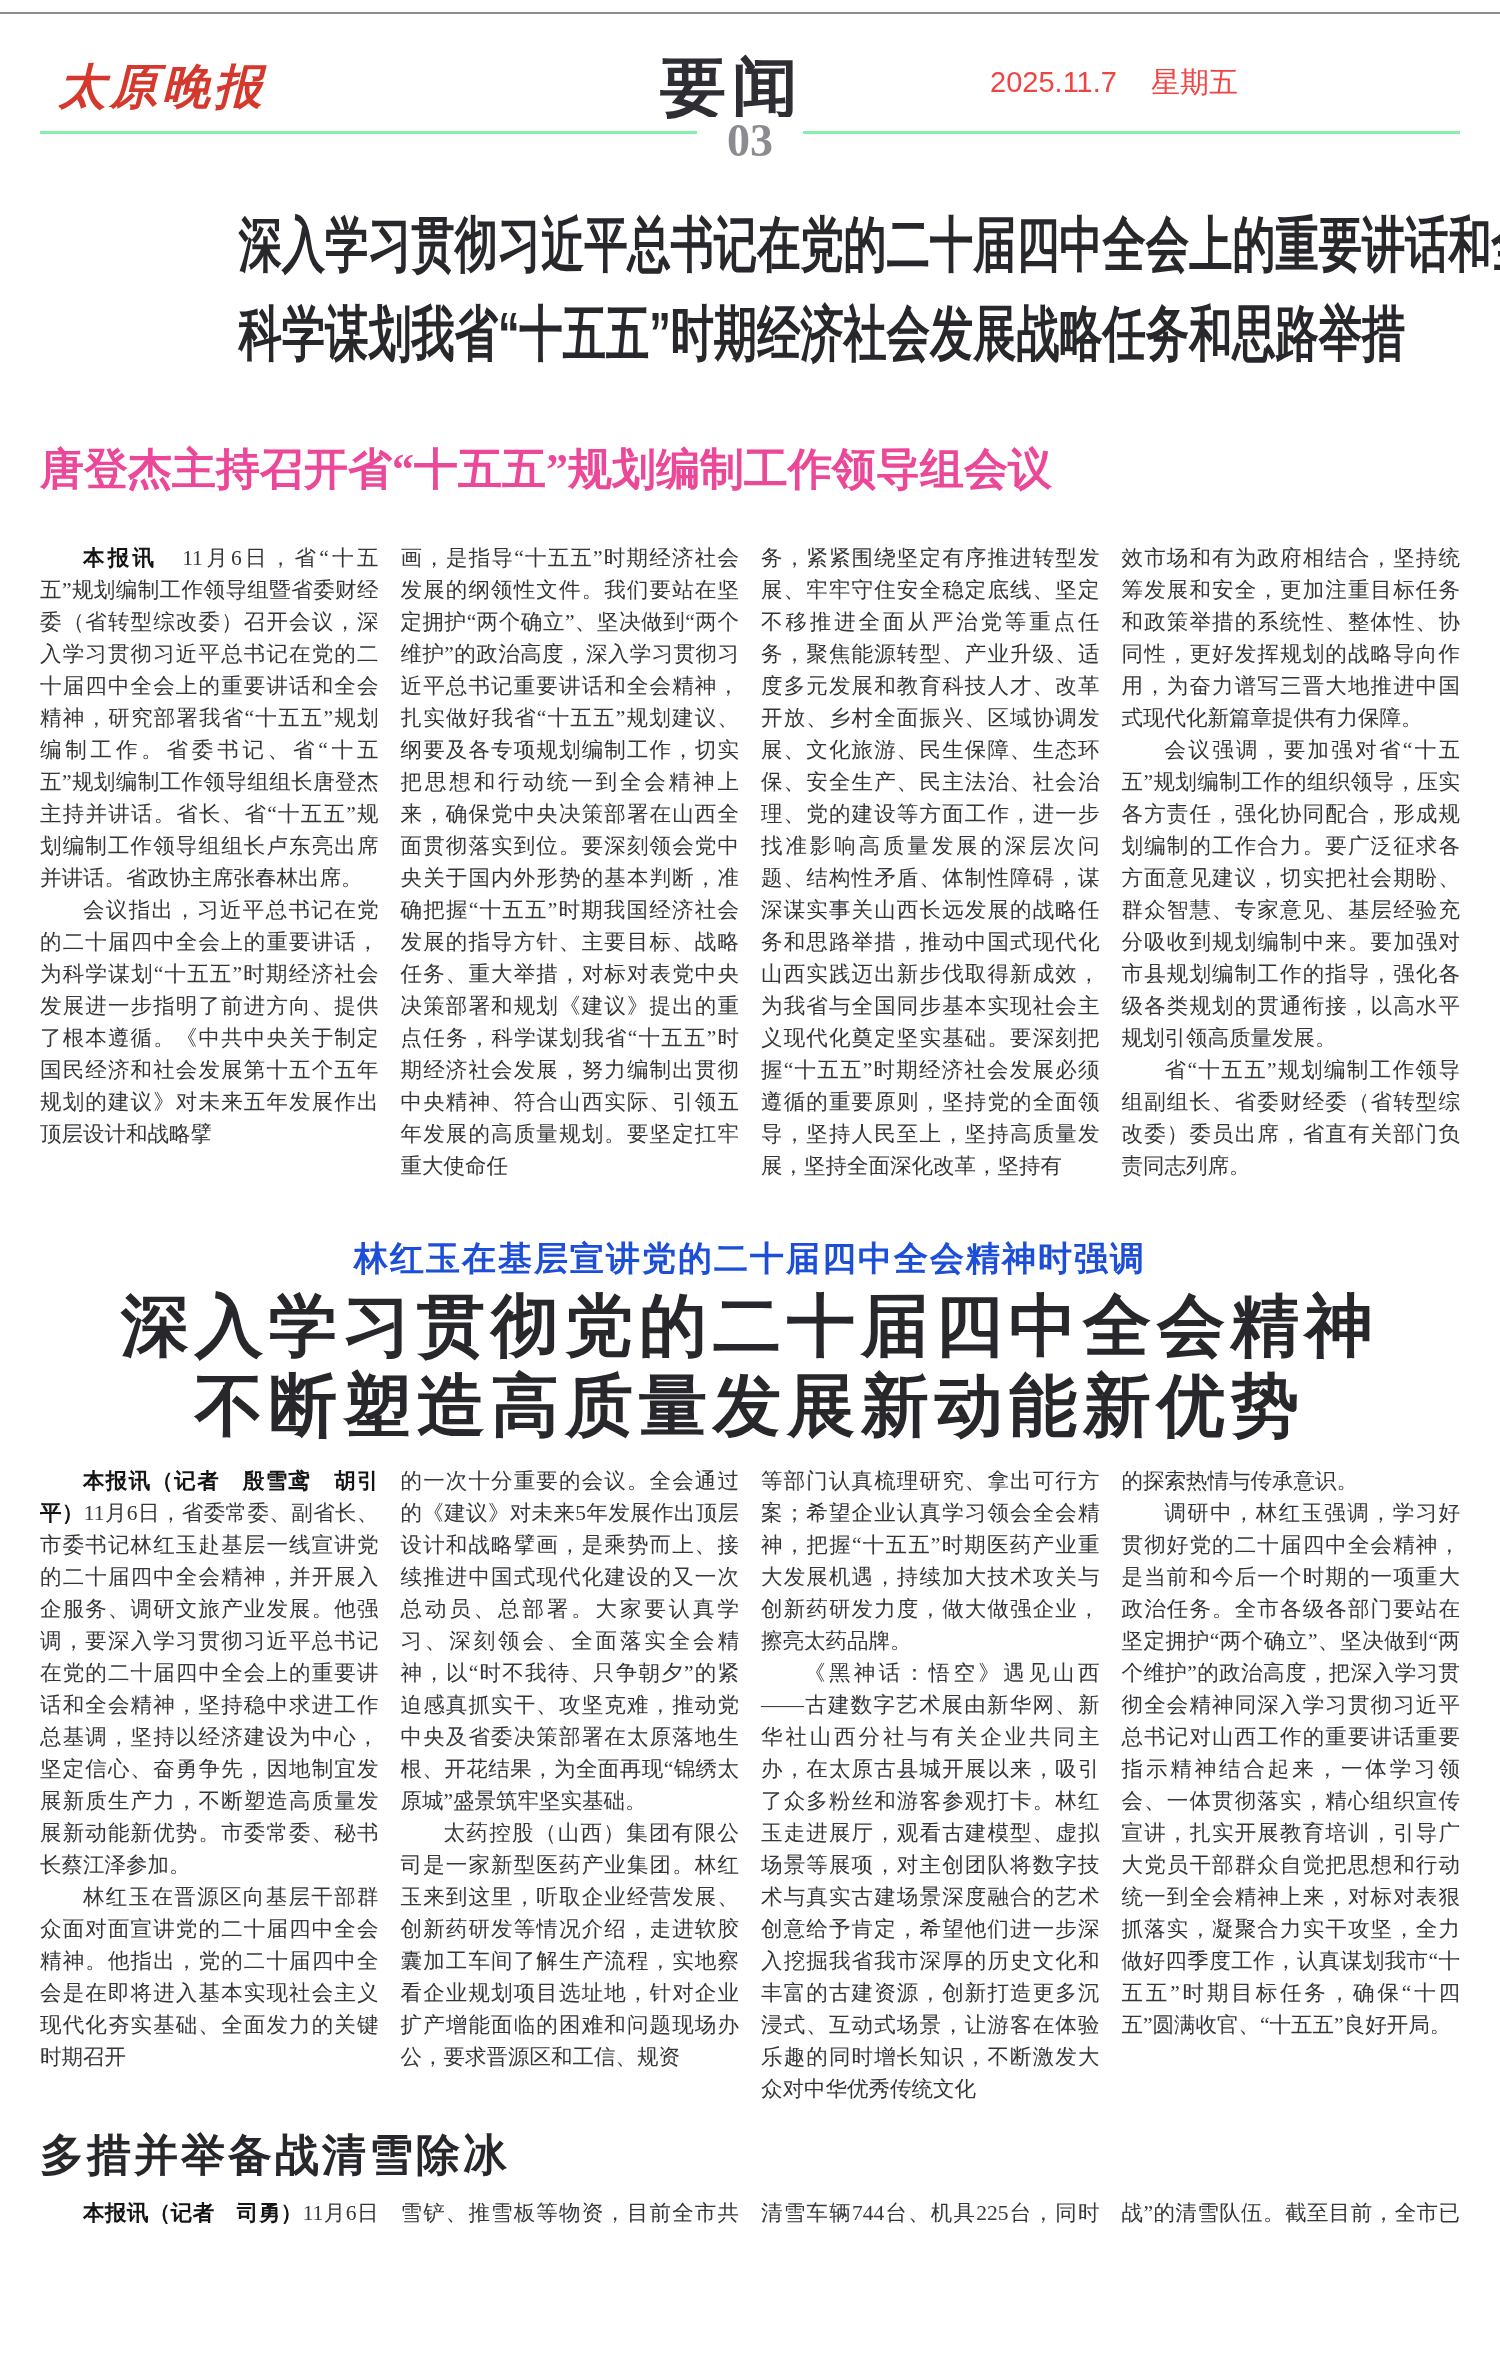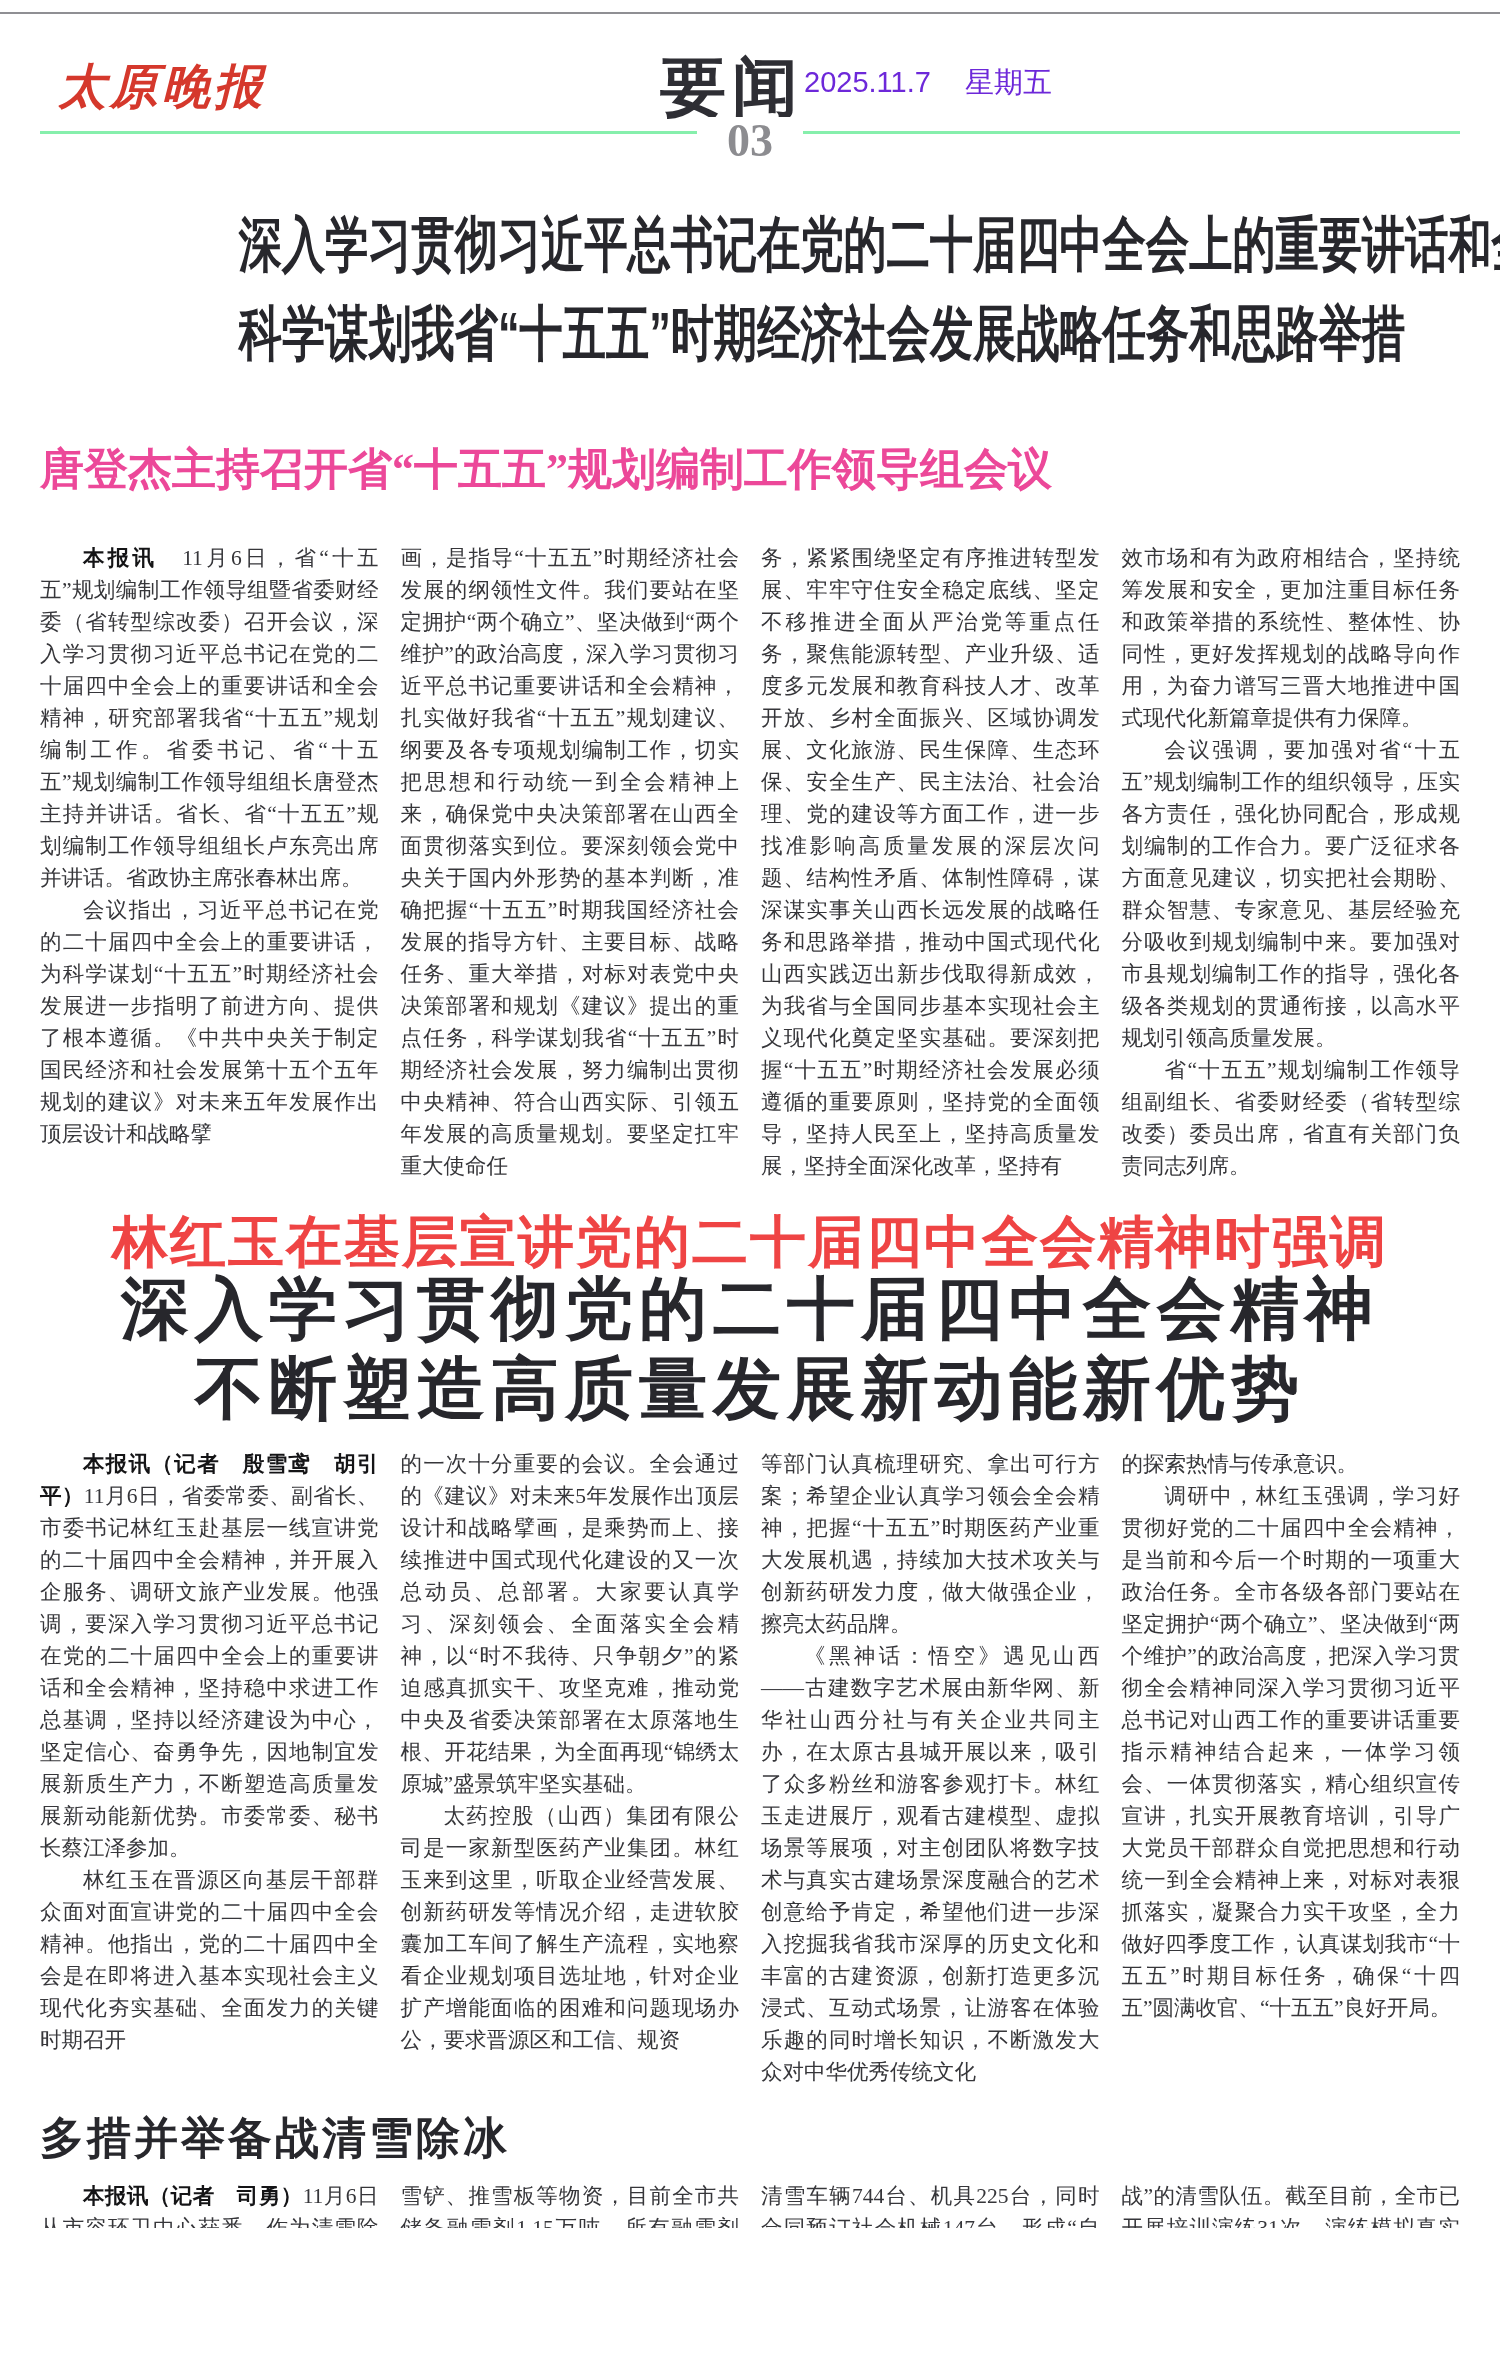--- a/index.html
+++ b/index.html
@@ -4,30 +4,30 @@
 <style>
   html,body{margin:0;padding:0;background:#ffffff;}
   body{font-family:"Liberation Serif","DejaVu Serif",serif;color:#36363a;}
   .page{width:1500px;height:2228px;box-sizing:border-box;padding:0 40px;overflow:hidden;position:relative;background:#fff;}
   .top-rule{height:2px;background:#8f8f93;margin:12px -40px 0 -40px;}
   
   .masthead{display:flex;align-items:flex-end;height:103px;}
   .mast-left{flex:1;display:flex;align-items:flex-end;}
   .logo{font-size:48px;font-weight:bold;color:#d5382c;padding-left:18px;line-height:1;letter-spacing:4px;margin-bottom:6px;font-style:italic;}
   .section{font-size:66px;line-height:1;font-weight:bold;color:#2e2e34;letter-spacing:6px;margin-bottom:-4px;}
-  .mast-right{flex:1;text-align:left;padding-right:36px;font-size:29px;color:#6d28d9;margin-bottom:14px;font-family:"Liberation Sans","DejaVu Sans",sans-serif;}
+  .mast-right{flex:1;text-align:center;padding-right:36px;font-size:29px;color:#ef4444;margin-bottom:14px;font-family:"Liberation Sans","DejaVu Sans",sans-serif;}
   .mast-right .weekday{margin-left:34px;}
   .head-rule{position:relative;height:3px;background:#86efac;margin-top:14px;}
   .pagenum{position:absolute;left:50%;top:-14px;transform:translateX(-50%);background:#fff;padding:0 30px;font-size:46px;line-height:48px;color:#8c8c90;font-weight:bold;}
   
   .a1-headline{margin-top:66px;font-family:"Liberation Sans","DejaVu Sans",sans-serif;font-weight:900;color:#27272c;text-align:center;}
   .a1-line{font-size:60px;line-height:89px;white-space:nowrap;transform:scaleX(0.72);transform-origin:50% 50%;}
   .a1-subhead{margin-top:66px;text-align:left;font-size:44px;font-weight:bold;color:#ec4899;line-height:52px;}
   
-  .kicker{margin-top:34px;text-align:center;font-size:56px;font-weight:bold;color:#ef4444;line-height:52px;letter-spacing:2px;}
+  .kicker{margin-top:51px;text-align:center;font-size:34px;font-weight:bold;color:#1d4ed8;line-height:52px;letter-spacing:2px;}
   .a2-headline{font-family:"Liberation Sans","DejaVu Sans",sans-serif;font-weight:900;color:#27272c;text-align:center;}
   .a2-line{font-size:68px;line-height:80px;letter-spacing:6px;white-space:nowrap;}
   .a3-head{margin-top:24px;text-align:left;font-size:44px;font-weight:bold;color:#27272c;line-height:54px;letter-spacing:3px;}
   
   .cols{display:flex;gap:22px;margin-top:46px;}
   .a2 .cols{margin-top:20px;}
   .a3 .cols{margin-top:14px;}
   .col{flex:1;min-width:0;}
   .para{margin:0;font-size:21.5px;line-height:32px;text-align:justify;color:#36363a;}
   .para.indent{text-indent:2em;}

